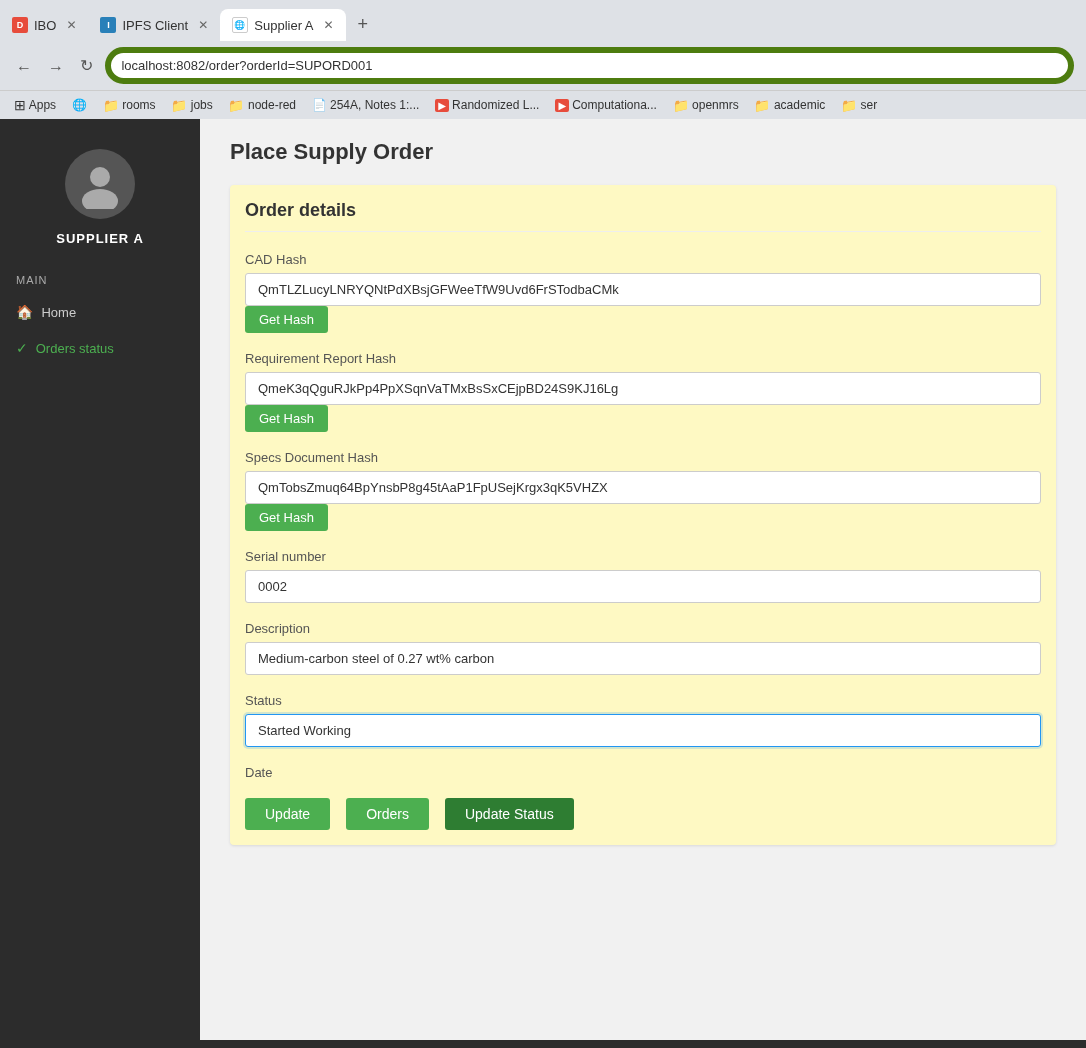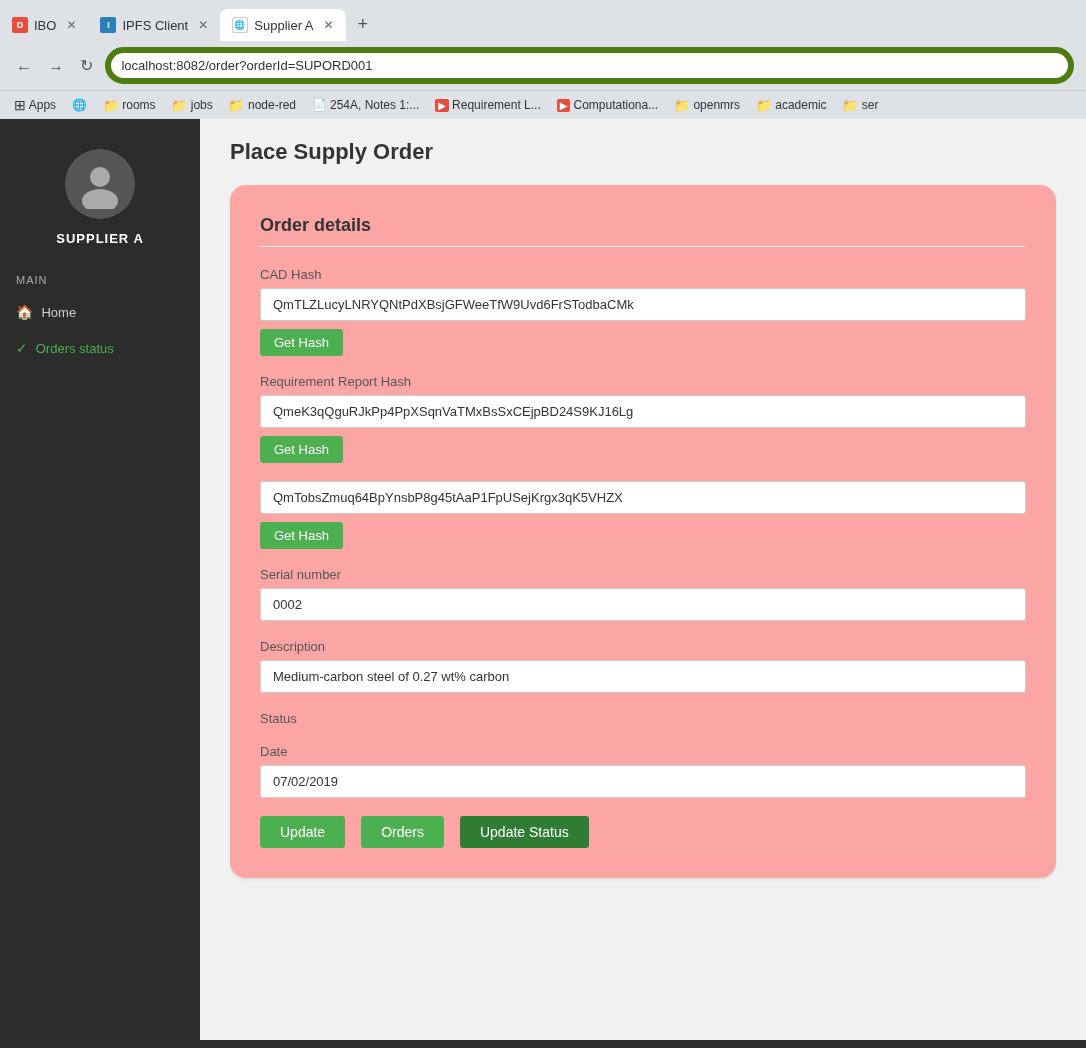--- a/index.html
+++ b/index.html
@@ -40,30 +40,30 @@
     .sidebar-nav-item { display: flex; align-items: center; gap: 8px; padding: 10px 16px; cursor: pointer; color: #ccc; font-size: 13px; }
     .sidebar-nav-item.active { color: #4caf50; }
     .nav-icon { font-size: 14px; }
     .check-icon { color: #4caf50; }
 
     
     .main-content { flex: 1; padding: 20px 30px; background: #f1f1f1; }
     .page-title { font-size: 22px; font-weight: 700; color: #333; margin-bottom: 20px; }
 
     
-    .card { background: #fca5a5; border-radius: 16px; padding: 30px; box-shadow: 0 1px 3px rgba(0,0,0,0.1); }
+    .card { background: #fef9c3; border-radius: 4px; padding: 15px; box-shadow: 0 1px 3px rgba(0,0,0,0.1); }
     .card-title { font-size: 18px; font-weight: bold; color: #333; margin-bottom: 20px; padding-bottom: 10px; border-bottom: 1px solid #eee; }
 
     
     .form-group { margin-bottom: 18px; }
     .form-label { font-size: 13px; color: #555; margin-bottom: 6px; display: block; }
     .form-input { width: 100%; padding: 8px 12px; border: 1px solid #ccc; border-radius: 3px; font-size: 13px; color: #333; background: #fff; outline: none; }
     .form-input.active-field { border-color: #2196f3; box-shadow: 0 0 0 2px rgba(33,150,243,0.2); }
 
-    .get-hash-btn { margin-top: 8px; padding: 6px 14px; background: #4caf50; color: white; border: none; border-radius: 3px; font-size: 13px; cursor: pointer; }
+    .get-hash-btn { margin-top: 0; padding: 6px 14px; background: #4caf50; color: white; border: none; border-radius: 3px; font-size: 13px; cursor: pointer; }
 
     
     .action-buttons { display: flex; gap: 16px; margin-top: 10px; }
     .btn-update { padding: 8px 20px; background: #4caf50; color: white; border: none; border-radius: 3px; font-size: 14px; cursor: pointer; }
     .btn-agree { padding: 8px 20px; background: #4caf50; color: white; border: none; border-radius: 3px; font-size: 14px; cursor: pointer; }
     .btn-update-status { padding: 8px 20px; background: #2e7d32; color: white; border: none; border-radius: 3px; font-size: 14px; cursor: pointer; }
 
     
     .app-footer { background: #2c2c2c; color: #aaa; text-align: center; padding: 12px; font-size: 13px; width: 100%; }
     .content-with-footer { display: flex; flex-direction: column; flex: 1; }
@@ -118,21 +118,21 @@
     <div class="bookmark-item">
       <span class="bm-folder">📁</span>
       <span>node-red</span>
     </div>
     <div class="bookmark-item">
       <span>📄</span>
       <span>254A, Notes 1:...</span>
     </div>
     <div class="bookmark-item">
       <span style="background:#e74c3c;color:white;padding:1px 3px;border-radius:2px;font-size:10px;">▶</span>
-      <span>Requirement L...</span>
+      <span>Randomized L...</span>
     </div>
     <div class="bookmark-item">
       <span style="background:#e74c3c;color:white;padding:1px 3px;border-radius:2px;font-size:10px;">▶</span>
       <span>Computationa...</span>
     </div>
     <div class="bookmark-item">
       <span class="bm-folder">📁</span>
       <span>openmrs</span>
     </div>
     <div class="bookmark-item">
@@ -182,41 +182,42 @@
           <button class="get-hash-btn">Get Hash</button>
         </div>
 
         <div class="form-group">
           <label class="form-label">Requirement Report Hash</label>
           <input class="form-input" type="text" value="QmeK3qQguRJkPp4PpXSqnVaTMxBsSxCEjpBD24S9KJ16Lg" style="">
           <button class="get-hash-btn">Get Hash</button>
         </div>
 
         <div class="form-group">
+          <label class="form-label">Specs Document Hash</label>
           <input class="form-input" type="text" value="QmTobsZmuq64BpYnsbP8g45tAaP1FpUSejKrgx3qK5VHZX" style="">
           <button class="get-hash-btn">Get Hash</button>
         </div>
 
         <div class="form-group">
           <label class="form-label">Serial number</label>
           <input class="form-input" type="text" value="0002" style="">
         </div>
 
         <div class="form-group">
           <label class="form-label">Description</label>
           <input class="form-input" type="text" value="Medium-carbon steel of 0.27 wt% carbon" style="">
         </div>
 
         <div class="form-group">
           <label class="form-label">Status</label>
+          <input class="form-input active-field" type="text" value="Started Working" style="">
         </div>
 
         <div class="form-group">
           <label class="form-label">Date</label>
-          <input class="form-input" type="text" value="07/02/2019" style="">
         </div>
 
         <div class="action-buttons">
           <button class="btn-update">Update</button>
           <button class="btn-agree">Orders</button>
           <button class="btn-update-status">Update Status</button>
         </div>
       </div>
     </div>
 

